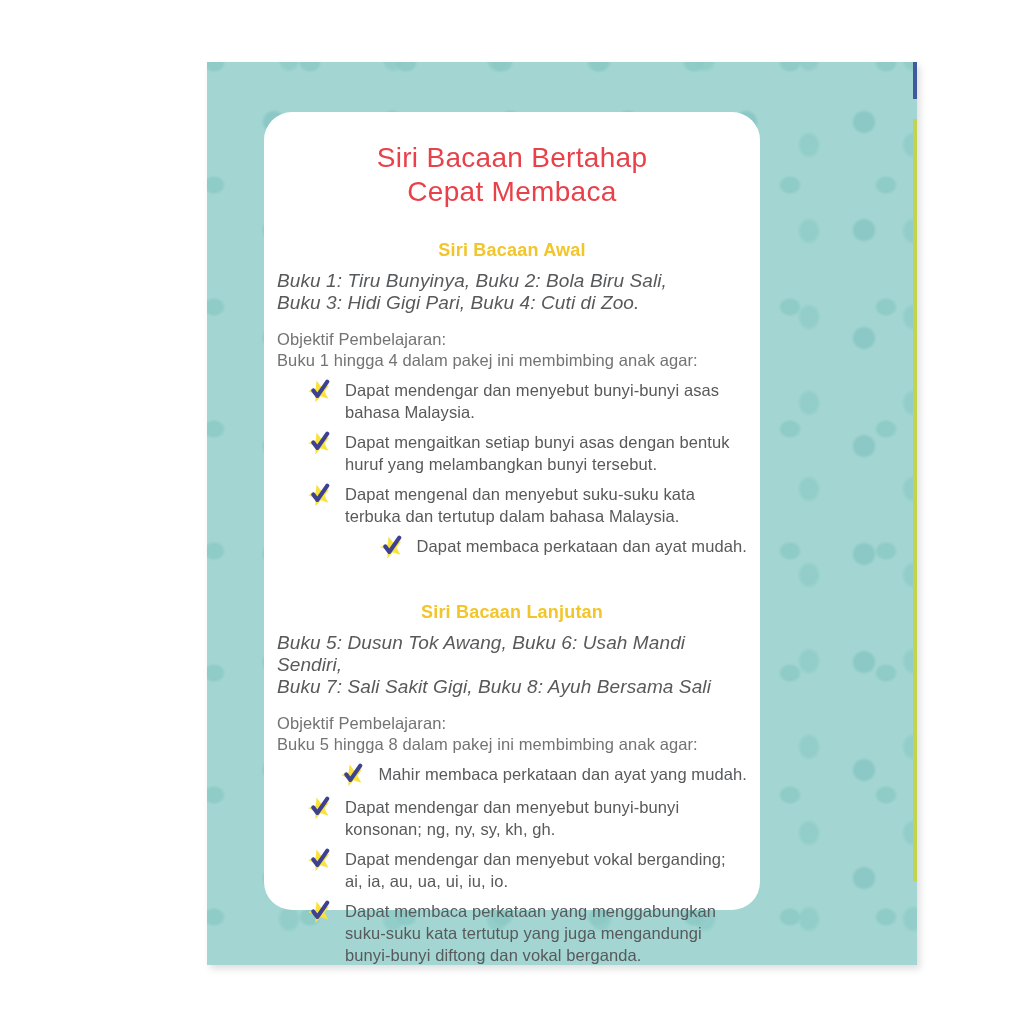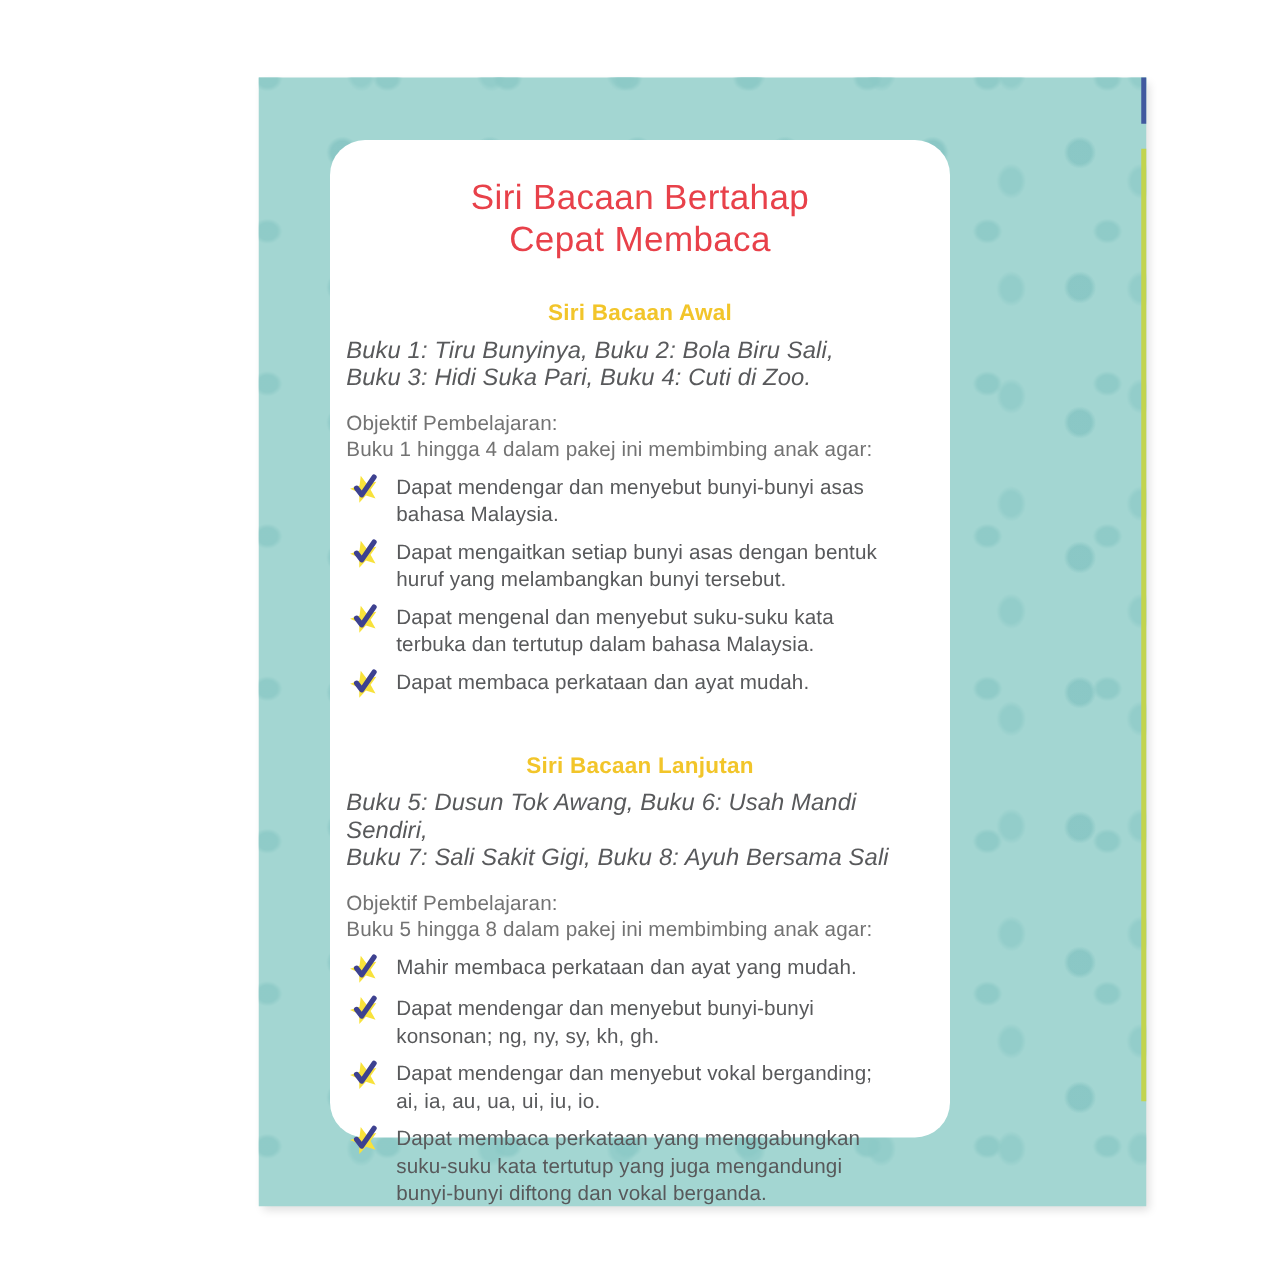--- a/index.html
+++ b/index.html
@@ -98,20 +98,21 @@
   }
   ul.objective-list {
     list-style: none;
     margin: 0;
     padding: 0;
   }
   ul.objective-list li {
     display: flex;
     align-items: flex-start;
     margin: 0 0 8px 0;
+    justify-content: flex-end;
   }
   .bullet-icon {
     flex: 0 0 27px;
     width: 27px;
     height: 27px;
     margin: -2px 12px 0 1px;
   }
   .bullet-icon svg { overflow: visible; display: block; }
   .bullet-text {
     color: #58595B;
@@ -134,21 +135,21 @@
 
       <h1 class="booklet-title">
         <span>Siri Bacaan Bertahap</span><br>
         <span>Cepat Membaca</span>
       </h1>
 
       <div>
         <h2 class="section-heading">Siri Bacaan Awal</h2>
         <p class="books-list">
           <span>Buku 1: Tiru Bunyinya, Buku 2: Bola Biru Sali,</span><br>
-          <span>Buku 3: Hidi Suka Pari, Buku 4: Cuti di Zoo.</span>
+          <span>Buku 3: Hidi Gigi Pari, Buku 4: Cuti di Zoo.</span>
         </p>
         <p class="objective-block">
           <span>Objektif Pembelajaran:</span><br>
           <span>Buku 1 hingga 4 dalam pakej ini membimbing anak agar:</span>
         </p>
         <ul class="objective-list">
           <li>
             <span class="bullet-icon">
               <svg viewBox="0 0 26 26" width="27" height="27">
                   <polygon points="10.2,3.4 14.7,9.5 22.2,8.0 17.8,14.3 21.6,20.9 14.2,18.6 9.1,24.3 9.0,16.6 2.0,13.4 9.3,11.0" fill="#F8E23B"></polygon>

